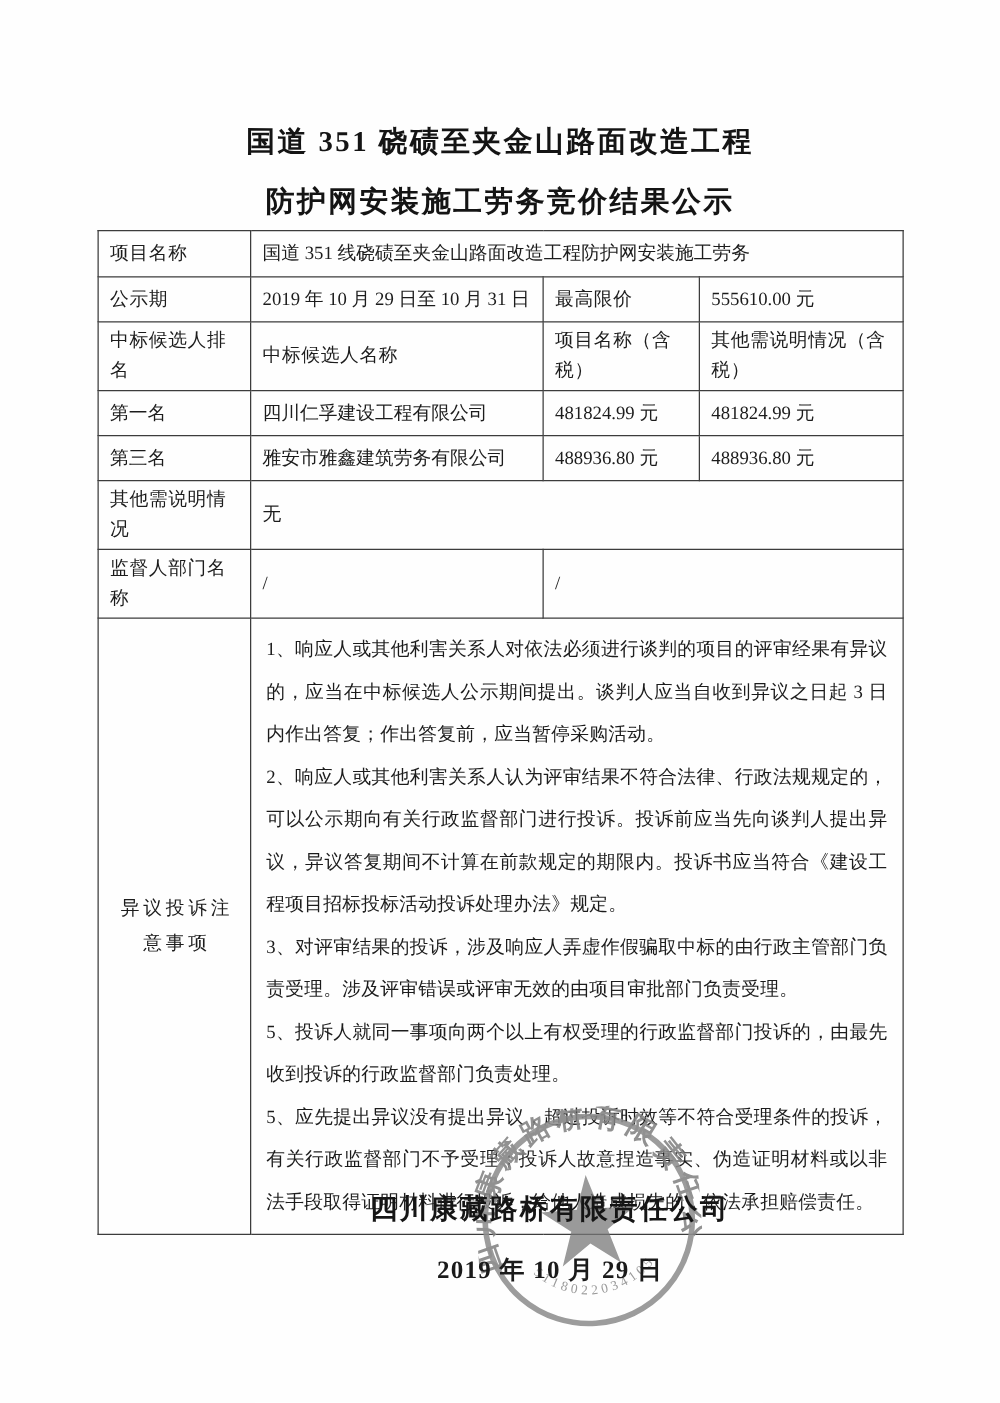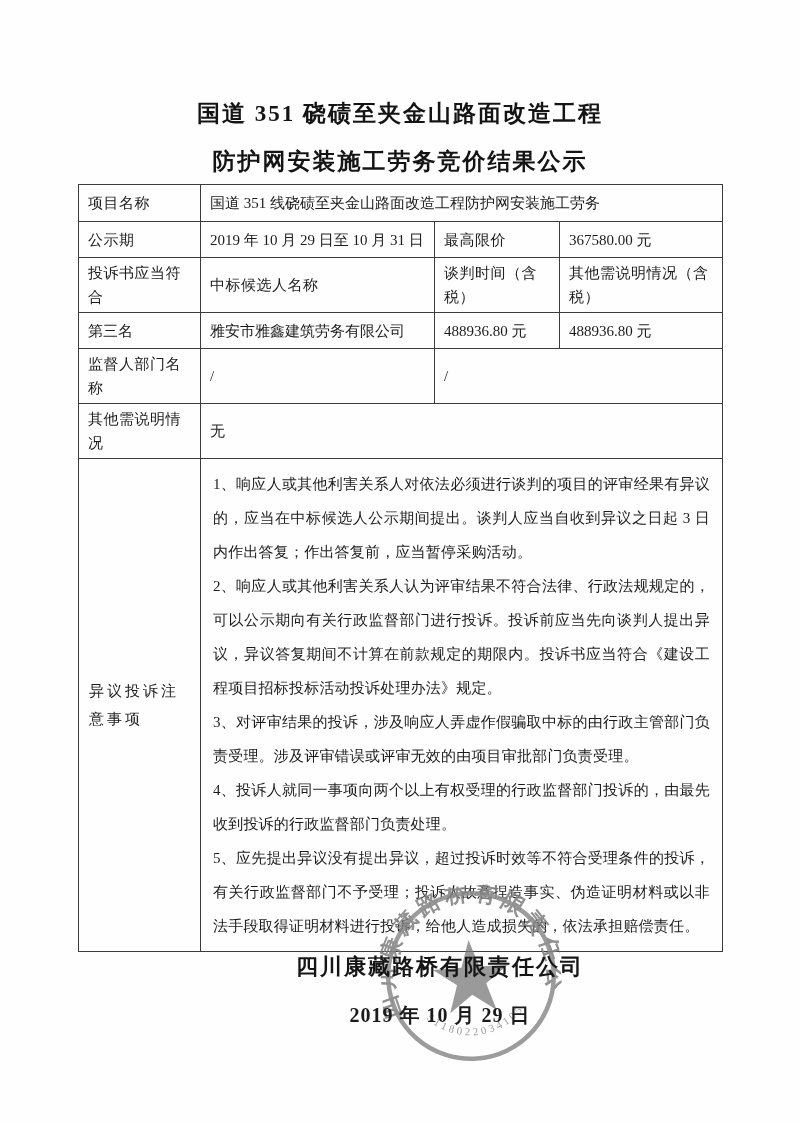--- a/index.html
+++ b/index.html
@@ -33,21 +33,21 @@
     color:#1c1c1c;
     line-height:24px;
     word-break:break-all;
   }
   td.lab{letter-spacing:0.5px;}
   tr.h30 td{height:30px;}
   tr.h56 td{height:56px;line-height:27px;}
   tr.h29 td{height:29px;}
   tr.h27 td{height:27px;}
   td.notice-label{
-    text-align:left;letter-spacing:3px;line-height:28px;
+    text-align:center;letter-spacing:3px;line-height:28px;
     vertical-align:middle;padding:6px 6px 6px 10px;
   }
   td.notice-body{padding:8px 12px;vertical-align:top;}
   td.notice-body p{
     margin:0;line-height:34px;font-size:15px;
     text-align:justify;letter-spacing:0.2px;
   }
 
   
   .sig-company{
@@ -86,50 +86,56 @@
       </colgroup>
       <tbody>
         <tr class="h30">
           <td class="lab">项目名称</td>
           <td colspan="3">国道 351 线硗碛至夹金山路面改造工程防护网安装施工劳务</td>
         </tr>
         <tr class="h29">
           <td class="lab">公示期</td>
           <td>2019 年 10 月 29 日至 10 月 31 日</td>
           <td class="lab">最高限价</td>
-          <td>367580.00 元</td>
+          <td>555610.00 元</td>
         </tr>
         <tr class="h29">
-          <td class="lab">投诉书应当符合</td>
+          <td class="lab">中标候选人排名</td>
           <td class="lab">中标候选人名称</td>
-          <td class="lab">谈判时间（含税）</td>
+          <td class="lab">项目名称（含税）</td>
           <td class="lab">其他需说明情况（含税）</td>
+        </tr>
+        <tr class="h29">
+          <td>第一名</td>
+          <td>四川仁孚建设工程有限公司</td>
+          <td>481824.99 元</td>
+          <td>481824.99 元</td>
         </tr>
         <tr class="h29">
           <td>第三名</td>
           <td>雅安市雅鑫建筑劳务有限公司</td>
           <td>488936.80 元</td>
           <td>488936.80 元</td>
         </tr>
         <tr class="h27">
+          <td class="lab">其他需说明情况</td>
+          <td colspan="3">无</td>
+        </tr>
+        <tr class="h27">
           <td class="lab">监督人部门名称</td>
           <td>/</td>
           <td colspan="2">/</td>
-        </tr>
-        <tr class="h27">
-          <td class="lab">其他需说明情况</td>
-          <td colspan="3">无</td>
         </tr>
         <tr>
           <td class="notice-label">异议投诉注意事项</td>
           <td colspan="3" class="notice-body">
             <p>1、响应人或其他利害关系人对依法必须进行谈判的项目的评审经果有异议的，应当在中标候选人公示期间提出。谈判人应当自收到异议之日起 3 日内作出答复；作出答复前，应当暂停采购活动。</p>
             <p>2、响应人或其他利害关系人认为评审结果不符合法律、行政法规规定的，可以公示期向有关行政监督部门进行投诉。投诉前应当先向谈判人提出异议，异议答复期间不计算在前款规定的期限内。投诉书应当符合《建设工程项目招标投标活动投诉处理办法》规定。</p>
             <p>3、对评审结果的投诉，涉及响应人弄虚作假骗取中标的由行政主管部门负责受理。涉及评审错误或评审无效的由项目审批部门负责受理。</p>
-            <p>4、投诉人就同一事项向两个以上有权受理的行政监督部门投诉的，由最先收到投诉的行政监督部门负责处理。</p>
+            <p>5、投诉人就同一事项向两个以上有权受理的行政监督部门投诉的，由最先收到投诉的行政监督部门负责处理。</p>
             <p>5、应先提出异议没有提出异议，超过投诉时效等不符合受理条件的投诉，有关行政监督部门不予受理；投诉人故意捏造事实、伪造证明材料或以非法手段取得证明材料进行投诉，给他人造成损失的，依法承担赔偿责任。</p>
           </td>
         </tr>
       </tbody>
     </table>
   </div>
 
   <svg class="seal" viewBox="0 0 200 200" aria-hidden="true">
     <defs>
       <path id="arcTop" d="M 22,138 A 86,86 0 1 1 178,138" fill="none"></path>

